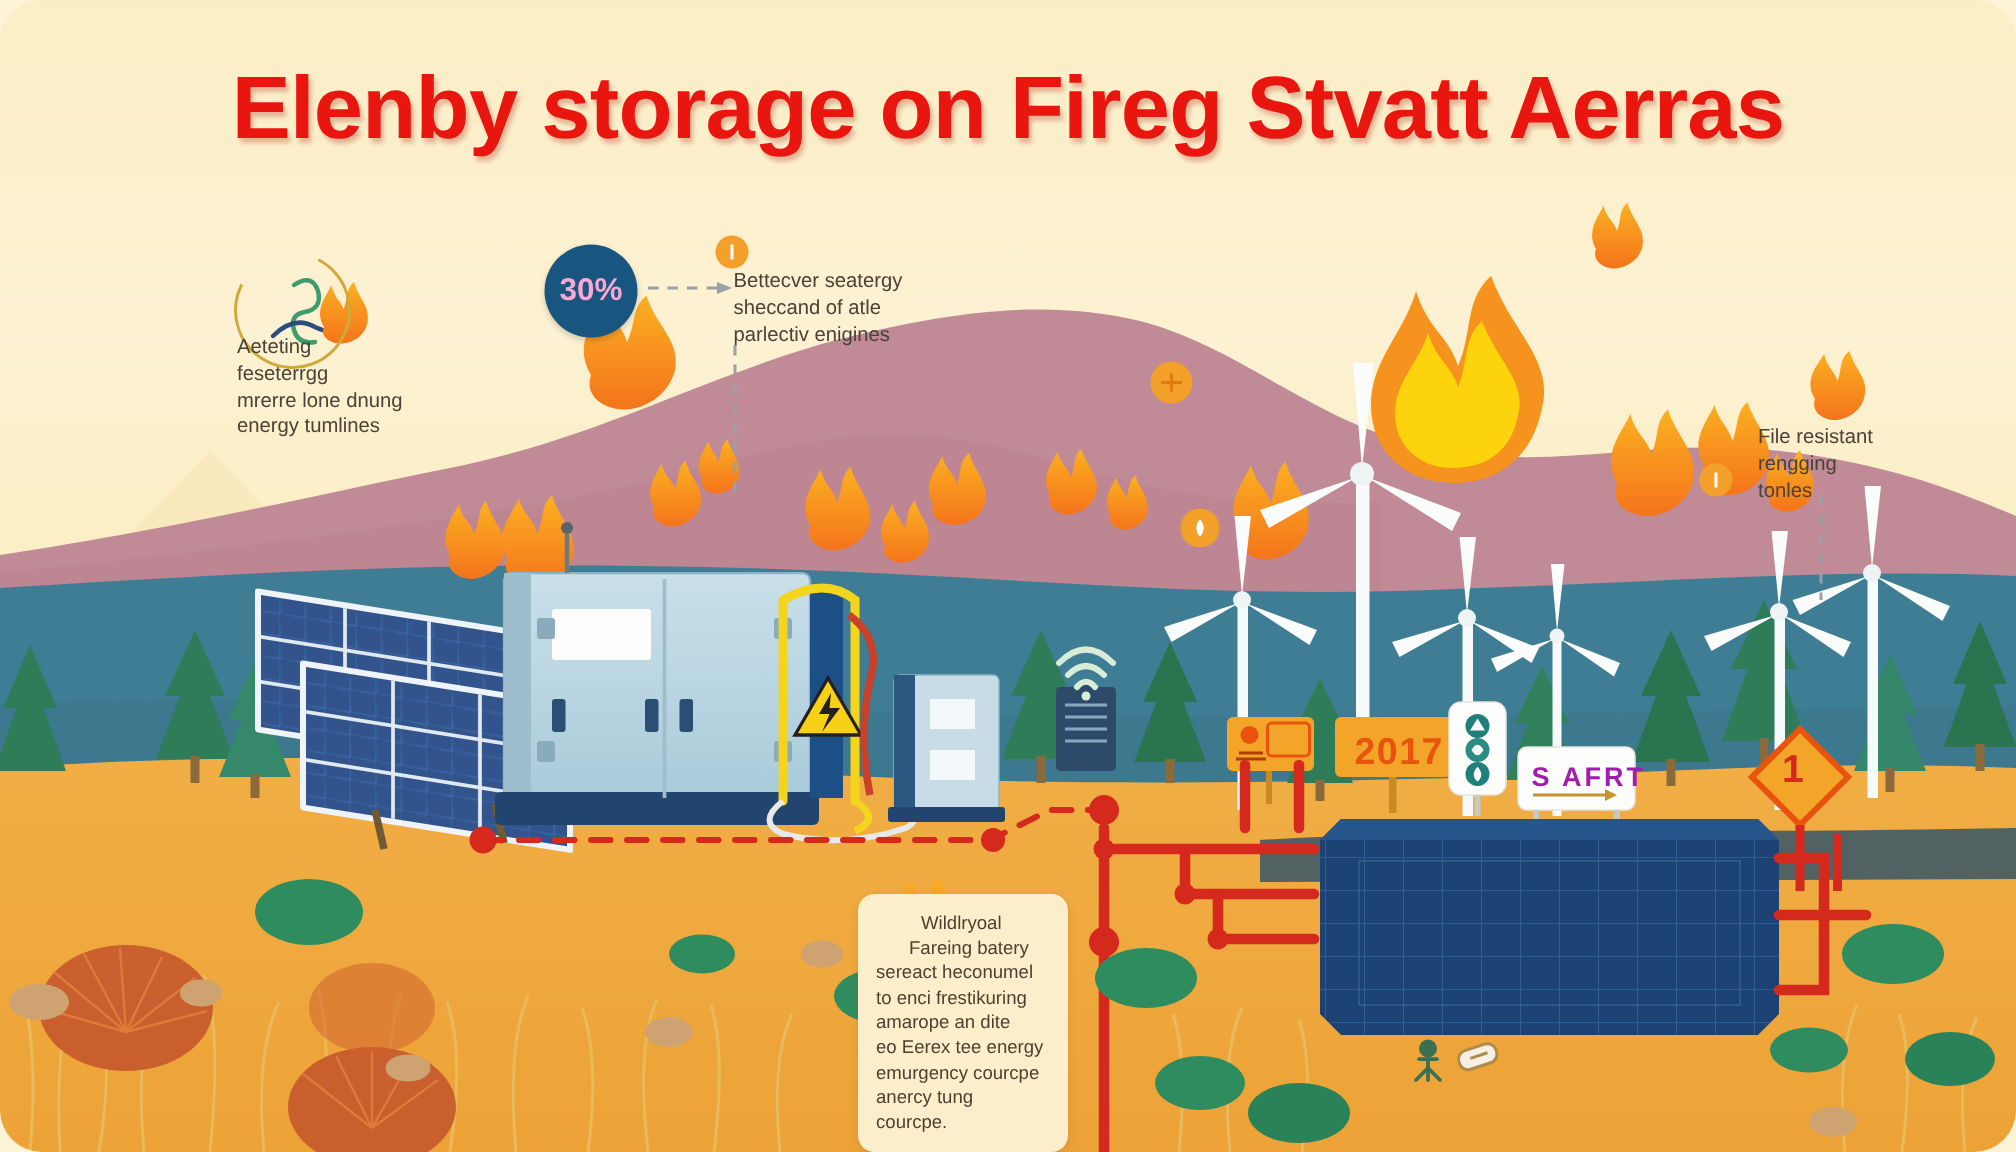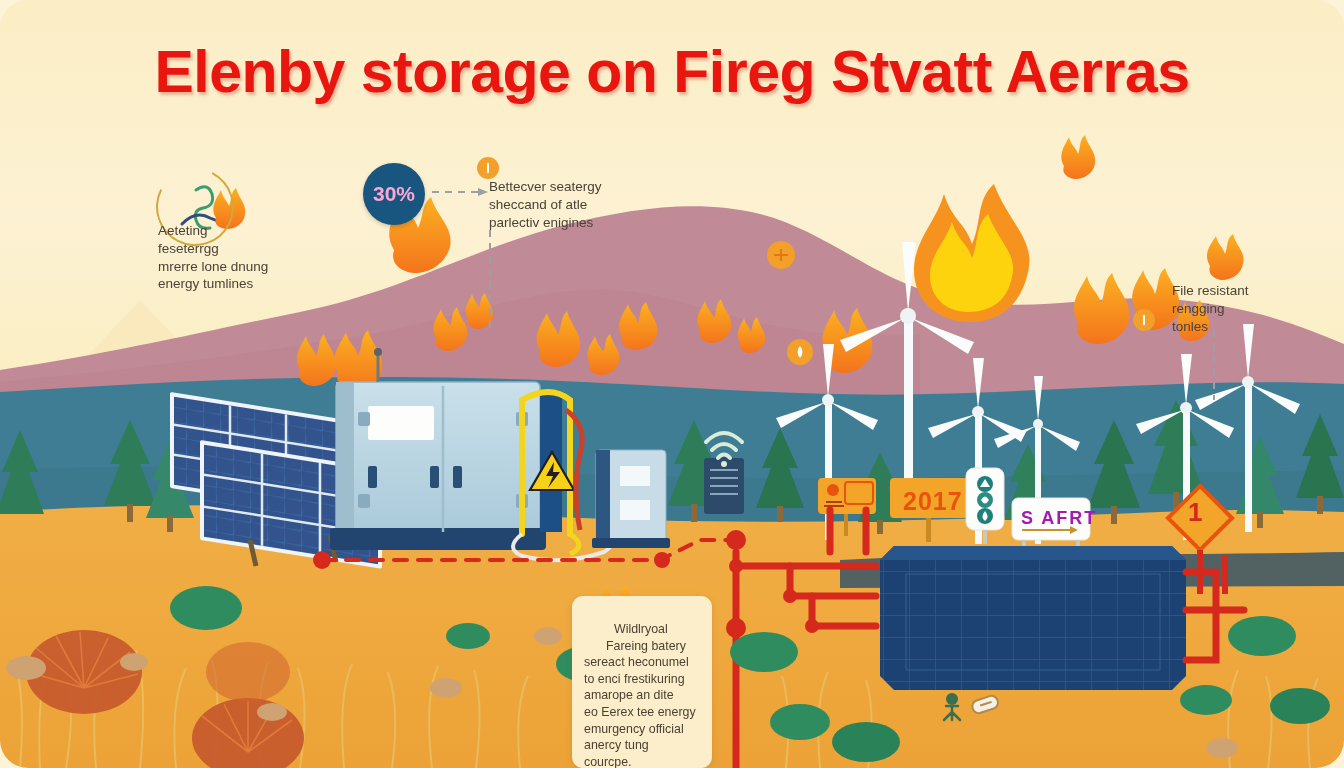--- a/index.html
+++ b/index.html
@@ -30,21 +30,21 @@
   
   #badge30{position:absolute;left:363px;top:163px;width:62px;height:62px;border-radius:50%;
            background:#18557f;color:#f9a8d4;font-size:21px;font-weight:bold;
            display:flex;align-items:center;justify-content:center;
            box-shadow:0 2px 4px rgba(0,0,0,.18);}
   #c-30{left:489px;top:178px;width:122px;}
   #c-right{left:1172px;top:282px;width:105px;text-align:left;}
 
   
   #card{position:absolute;left:572px;top:596px;width:140px;height:172px;
-        background:#fdeecb;border-radius:11px;padding:25px 12px;box-sizing:border-box;
+        background:#fdeecb;border-radius:11px;padding:11px 12px;box-sizing:border-box;
         box-shadow:0 2px 6px rgba(140,100,40,.22);}
   #card .callout{position:static;width:auto;font-size:12.4px;line-height:1.34;color:#4b4133;}
 
   
   #c-br{left:952px;top:696px;width:250px;font-size:12.3px;}
 
   
   .signtext{position:absolute;font-family:"Liberation Sans",sans-serif;font-weight:bold;}
   #sign2017{left:903px;top:487px;font-size:25px;color:#e8540d;letter-spacing:1px;}
   #signsafrt{left:1021px;top:508px;font-size:18px;color:#a21caf;letter-spacing:2px;}
@@ -489,21 +489,21 @@
   </div>
 
   <div id="card">
     <div class="callout">
       <span class="ln" style="padding-left:30px">Wildlryoal</span>
       <span class="ln" style="padding-left:22px">Fareing batery</span>
       <span class="ln">sereact heconumel</span>
       <span class="ln">to enci frestikuring</span>
       <span class="ln">amarope an dite</span>
       <span class="ln">eo Eerex tee energy</span>
-      <span class="ln">emurgency official</span>
+      <span class="ln">emurgency courcpe</span>
       <span class="ln">anercy tung</span>
       <span class="ln">courcpe.</span>
     </div>
   </div>
 
 
   <div id="sign2017" class="signtext">2017</div>
   <div id="signsafrt" class="signtext">S AFRT</div>
   <div id="warnnum" class="signtext">1</div>
 

